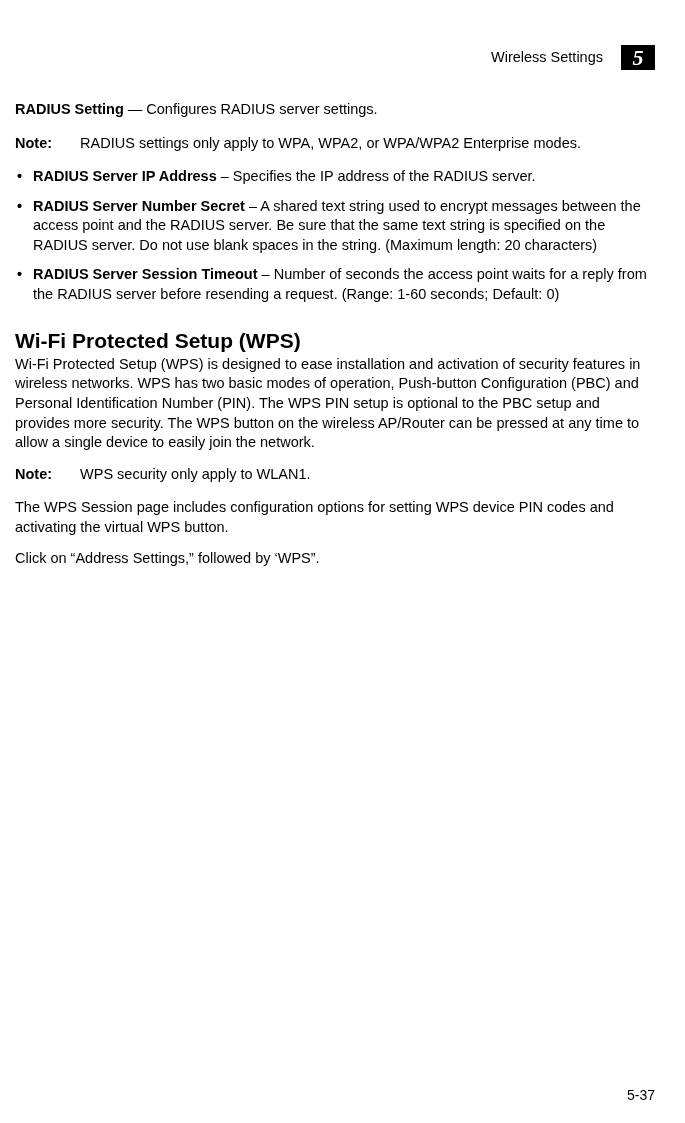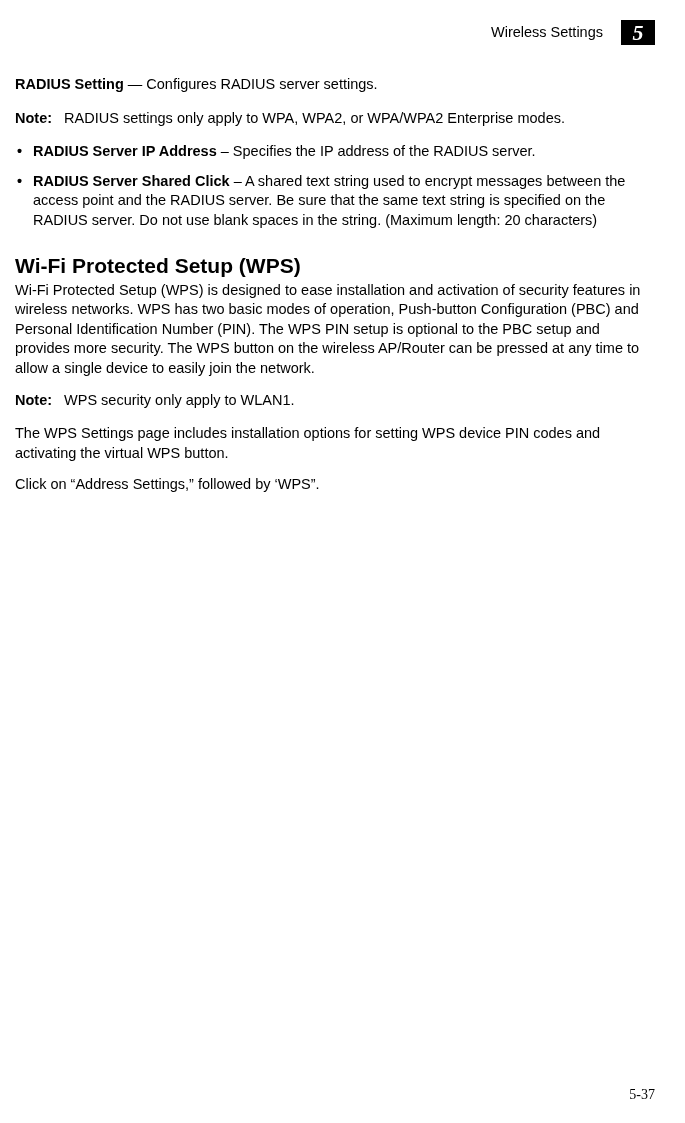--- a/index.html
+++ b/index.html
@@ -17,20 +17,21 @@
       height: 1123px;
       position: relative;
       padding: 20px 30px 30px 15px;
     }
     .header-row {
       display: flex;
       justify-content: flex-end;
       align-items: center;
       gap: 18px;
       margin-bottom: 30px;
+      margin-top: 25px;
     }
     .chapter-tab {
       background: #000;
       color: #fff;
       font-weight: bold;
       font-style: italic;
       font-size: 22px;
       width: 34px;
       height: 25px;
       display: flex;
@@ -40,21 +41,21 @@
       letter-spacing: 0;
     }
     .section-intro {
       margin-bottom: 14px;
     }
     .bold {
       font-weight: bold;
     }
     .note-block {
       display: flex;
-      gap: 12px;
+      gap: 28px;
       margin-bottom: 14px;
     }
     .note-label {
       font-weight: bold;
       flex-shrink: 0;
     }
     .note-text {
       flex: 1;
     }
     ul.bullets {
@@ -81,21 +82,20 @@
       margin-bottom: 0;
     }
     .para {
       margin-bottom: 12px;
     }
     .page-number {
       position: absolute;
       bottom: 18px;
       right: 30px;
       font-size: 14px;
-      font-family: Liberation Serif, serif;
     }
   </style>
 </head>
 <body>
 
 <div class="header-row">
   <span>Wireless Settings</span>
   <div class="chapter-tab">
     <span>5</span>
   </div>
@@ -108,30 +108,33 @@
 <div class="note-block">
   <span class="note-label">Note:</span>
   <span class="note-text">RADIUS settings only apply to WPA, WPA2, or WPA/WPA2 Enterprise modes.</span>
 </div>
 
 <ul class="bullets">
   <li>
     <span class="bold">RADIUS Server IP Address</span><span> – Specifies the IP address of the RADIUS server.</span>
   </li>
   <li>
-    <span class="bold">RADIUS Server Shared Click</span><span> – A shared text string used to encrypt messages between the access point and the RADIUS server. Be sure that the same text string is specified on the RADIUS server. Do not use blank spaces in the string. (Maximum length: 20 characters)</span>
+    <span class="bold">RADIUS Server Number Secret</span><span> – A shared text string used to encrypt messages between the access point and the RADIUS server. Be sure that the same text string is specified on the RADIUS server. Do not use blank spaces in the string. (Maximum length: 20 characters)</span>
+  </li>
+  <li>
+    <span class="bold">RADIUS Server Session Timeout</span><span> – Number of seconds the access point waits for a reply from the RADIUS server before resending a request. (Range: 1-60 seconds; Default: 0)</span>
   </li>
 </ul>
 
 <h2 class="subhead">Wi-Fi Protected Setup (WPS)</h2>
 
 <p class="para">Wi-Fi Protected Setup (WPS) is designed to ease installation and activation of security features in wireless networks. WPS has two basic modes of operation, Push-button Configuration (PBC) and Personal Identification Number (PIN). The WPS PIN setup is optional to the PBC setup and provides more security. The WPS button on the wireless AP/Router can be pressed at any time to allow a single device to easily join the network.</p>
 
 <div class="note-block">
   <span class="note-label">Note:</span>
   <span class="note-text">WPS security only apply to WLAN1.</span>
 </div>
 
-<p class="para">The WPS Settings page includes installation options for setting WPS device PIN codes and activating the virtual WPS button.</p>
+<p class="para">The WPS Session page includes configuration options for setting WPS device PIN codes and activating the virtual WPS button.</p>
 
 <p class="para">Click on “Address Settings,” followed by ‘WPS”.</p>
 
 <div class="page-number">5-37</div>
 
 </body></html>

